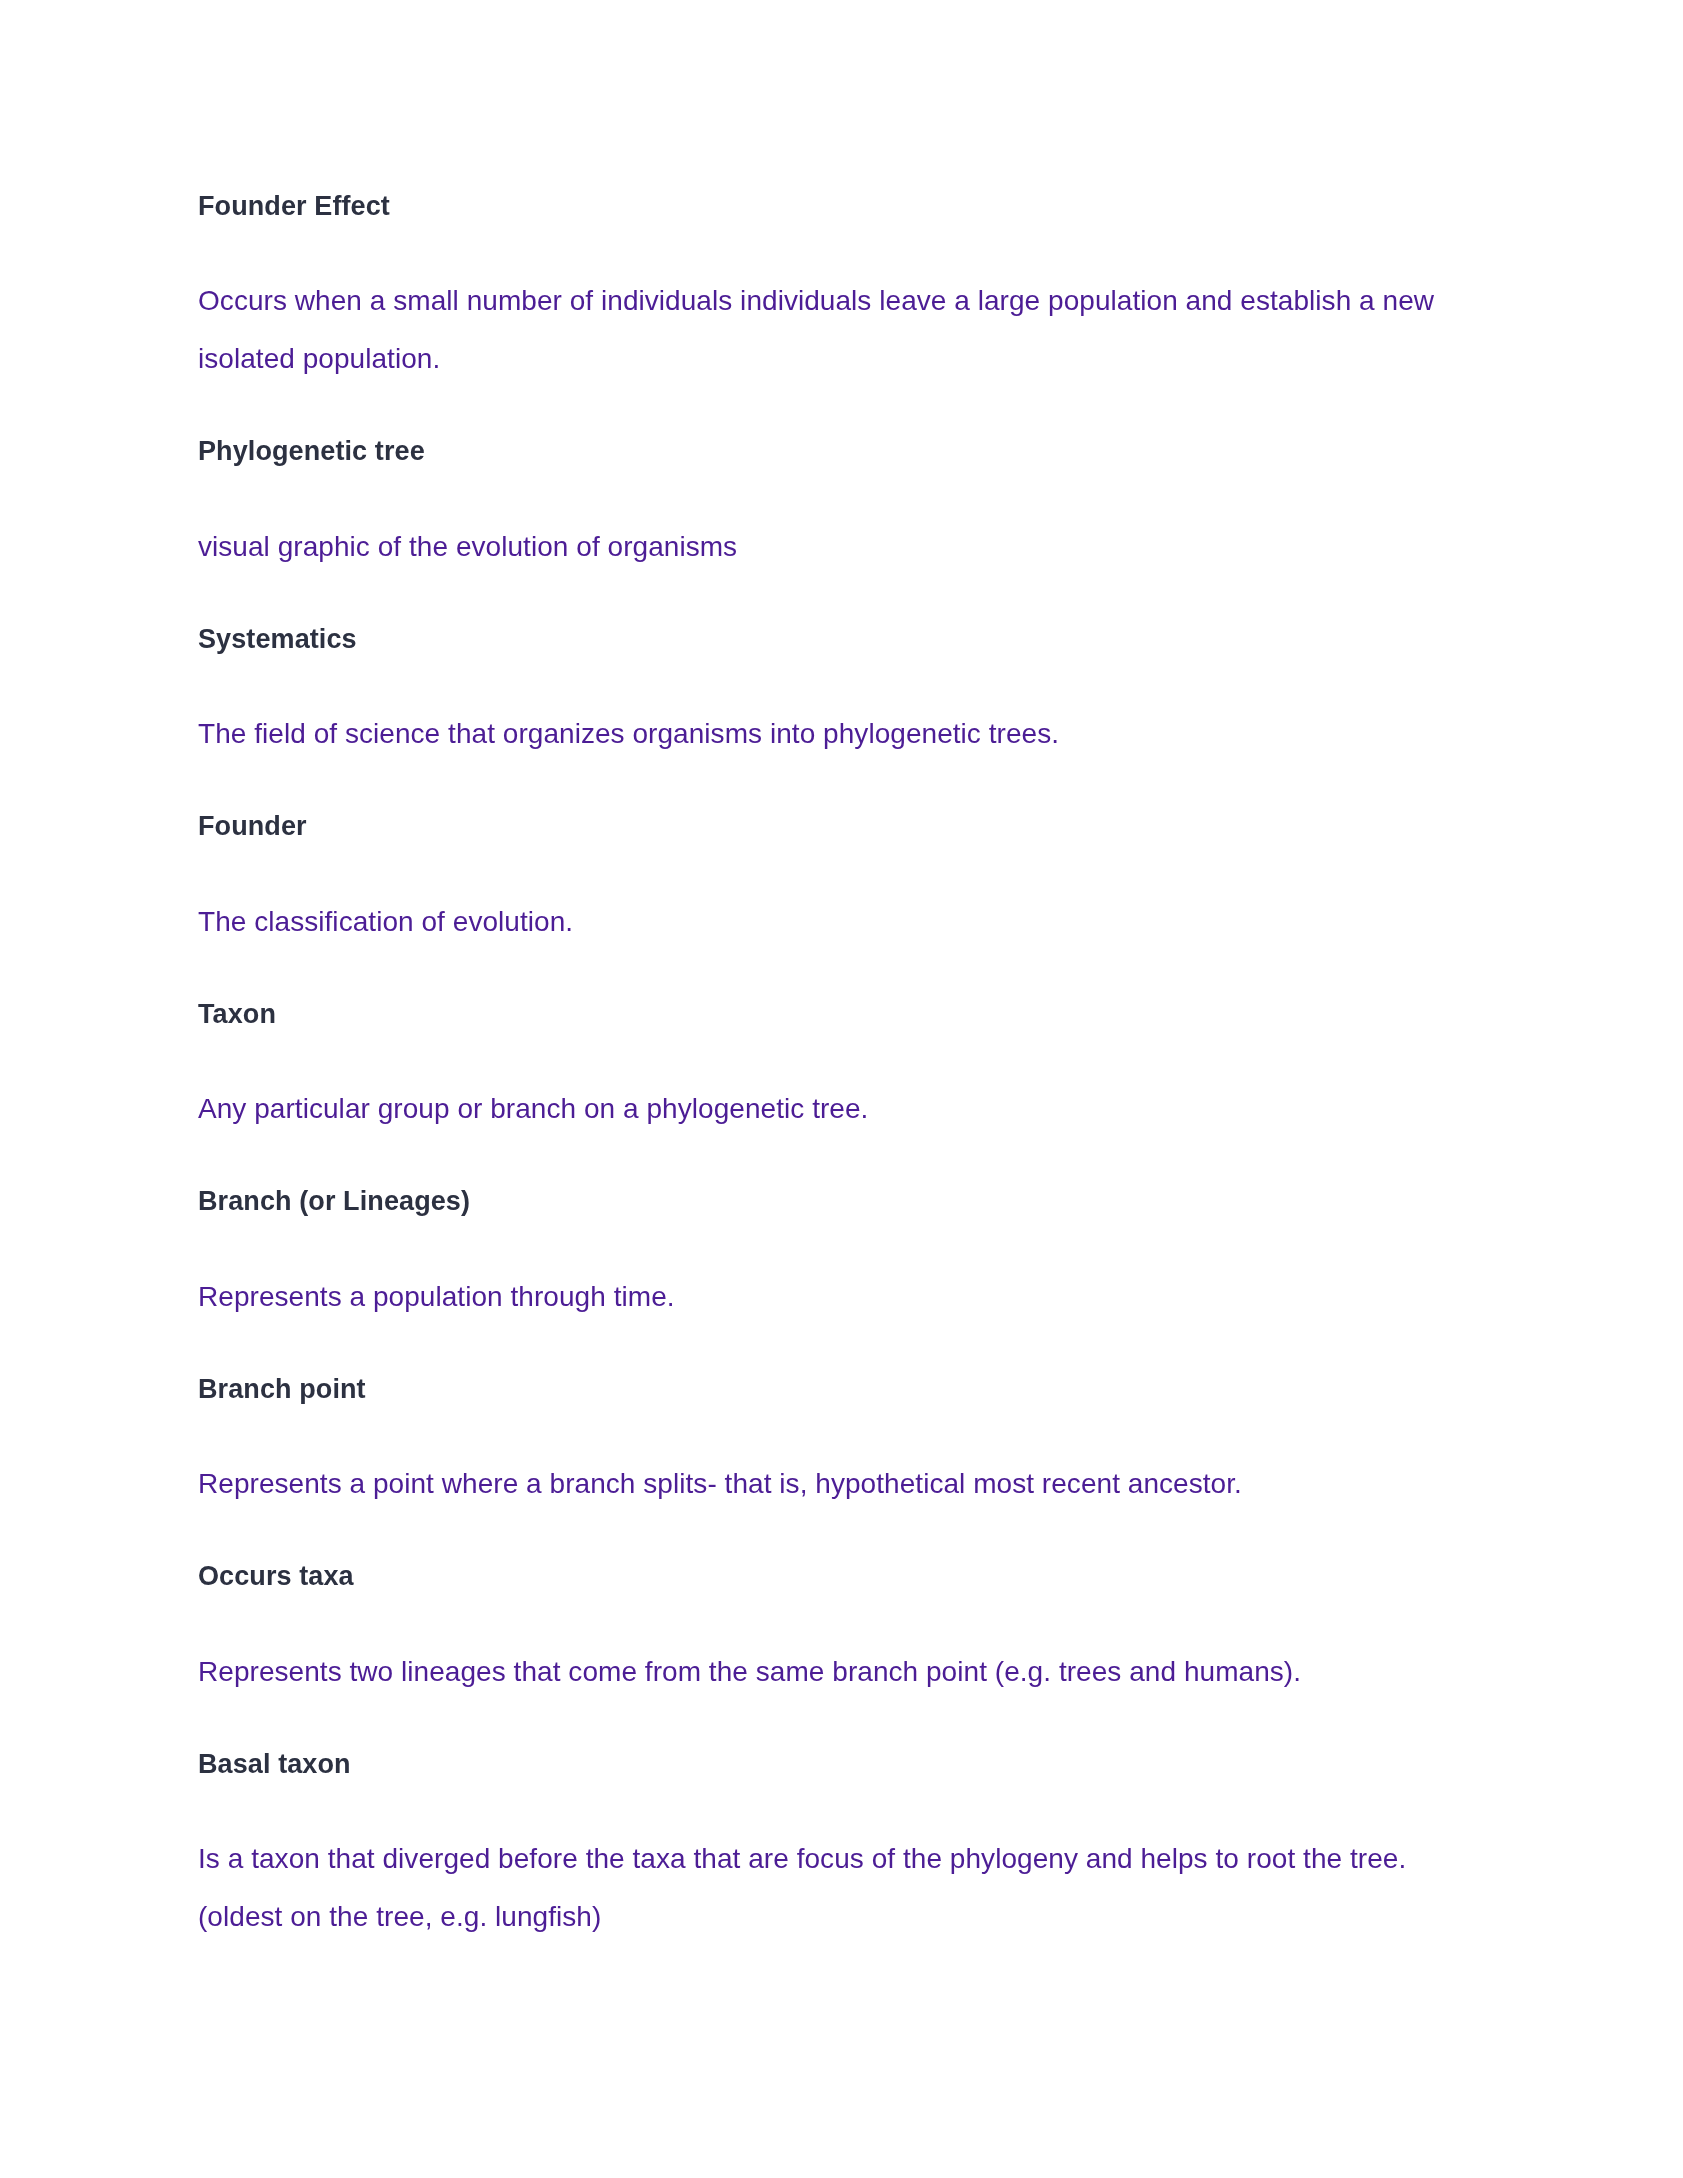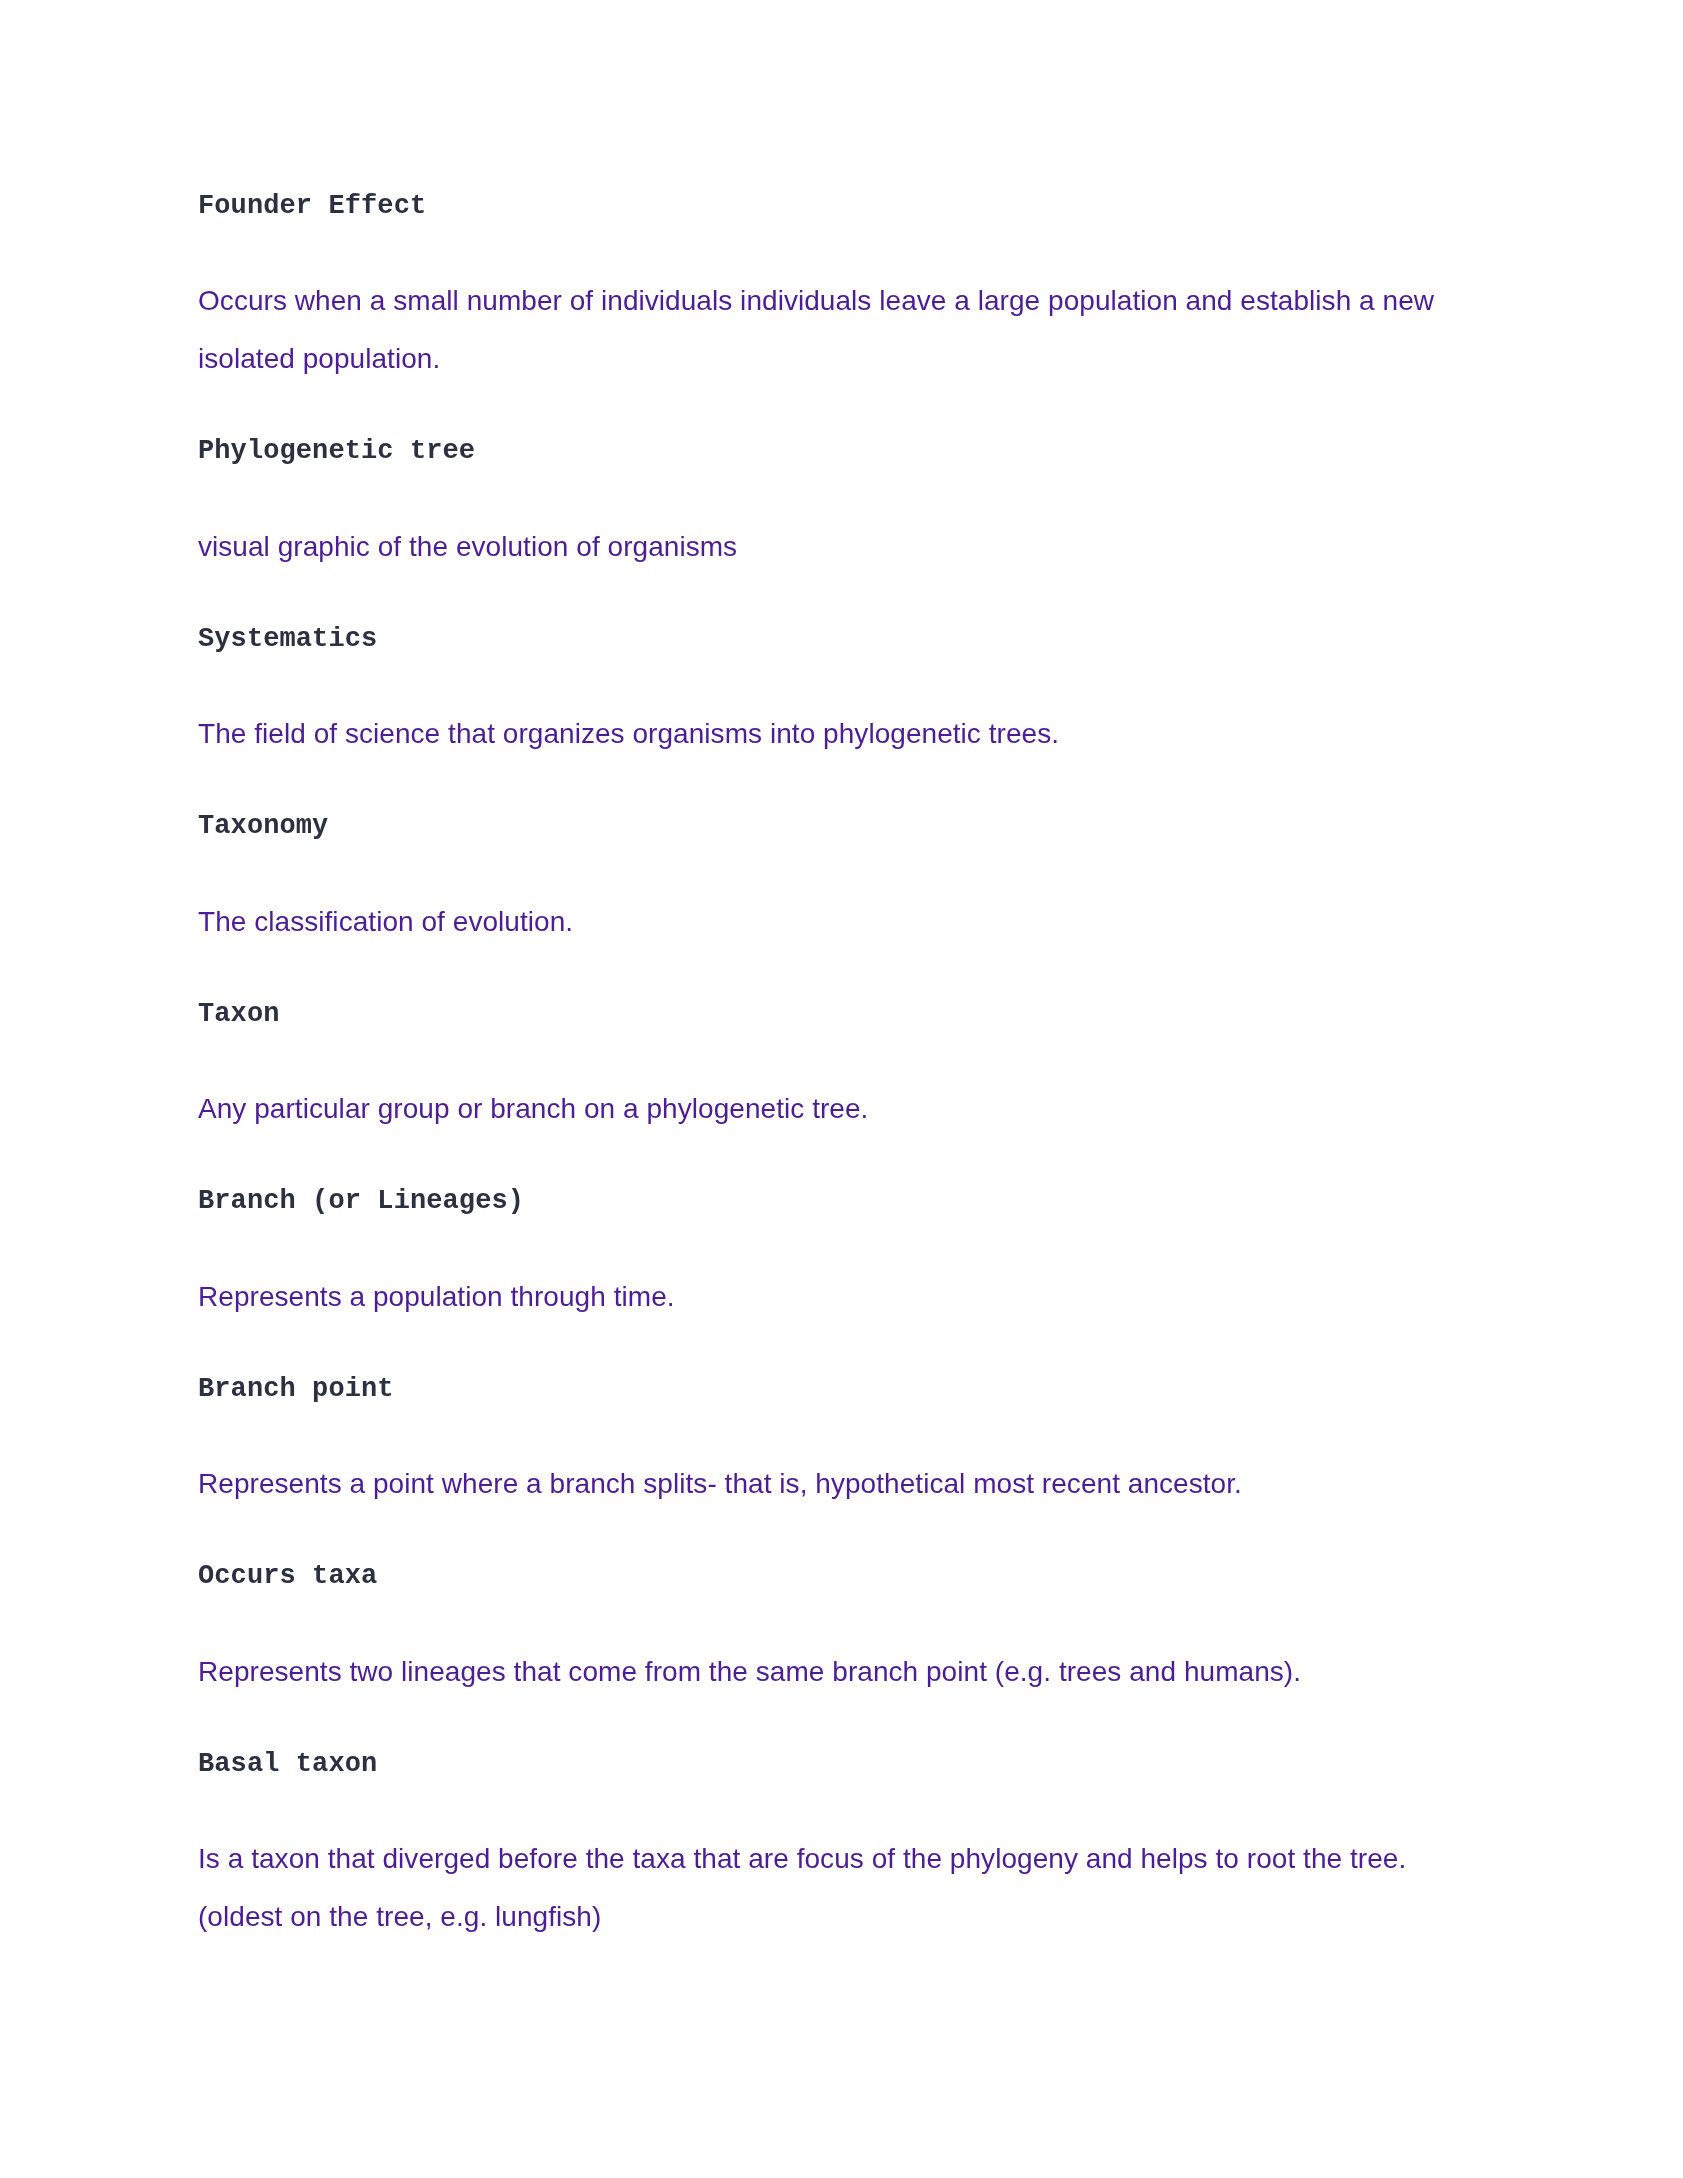--- a/index.html
+++ b/index.html
@@ -24,21 +24,20 @@
   .content {
     width: 1238px;
   }
   .term {
     font-size: 27px;
     font-weight: bold;
     line-height: 1.35;
     color: #2c3141;
     margin: 0 0 48px 0;
     letter-spacing: 0.1px;
-    font-family: Liberation Mono, monospace;
   }
   .definition {
     font-size: 28px;
     font-weight: normal;
     line-height: 58px;
     color: #4c1d95;
     margin: 0 0 45px 0;
     letter-spacing: 0.05px;
   }
   .block:last-child .definition {
@@ -60,21 +59,21 @@
       <h2 class="term">Phylogenetic tree</h2>
       <p class="definition">visual graphic of the evolution of organisms</p>
     </div>
 
     <div class="block">
       <h2 class="term">Systematics</h2>
       <p class="definition">The field of science that organizes organisms into phylogenetic trees.</p>
     </div>
 
     <div class="block">
-      <h2 class="term">Taxonomy</h2>
+      <h2 class="term">Founder</h2>
       <p class="definition">The classification of evolution.</p>
     </div>
 
     <div class="block">
       <h2 class="term">Taxon</h2>
       <p class="definition">Any particular group or branch on a phylogenetic tree.</p>
     </div>
 
     <div class="block">
       <h2 class="term">Branch (or Lineages)</h2>

